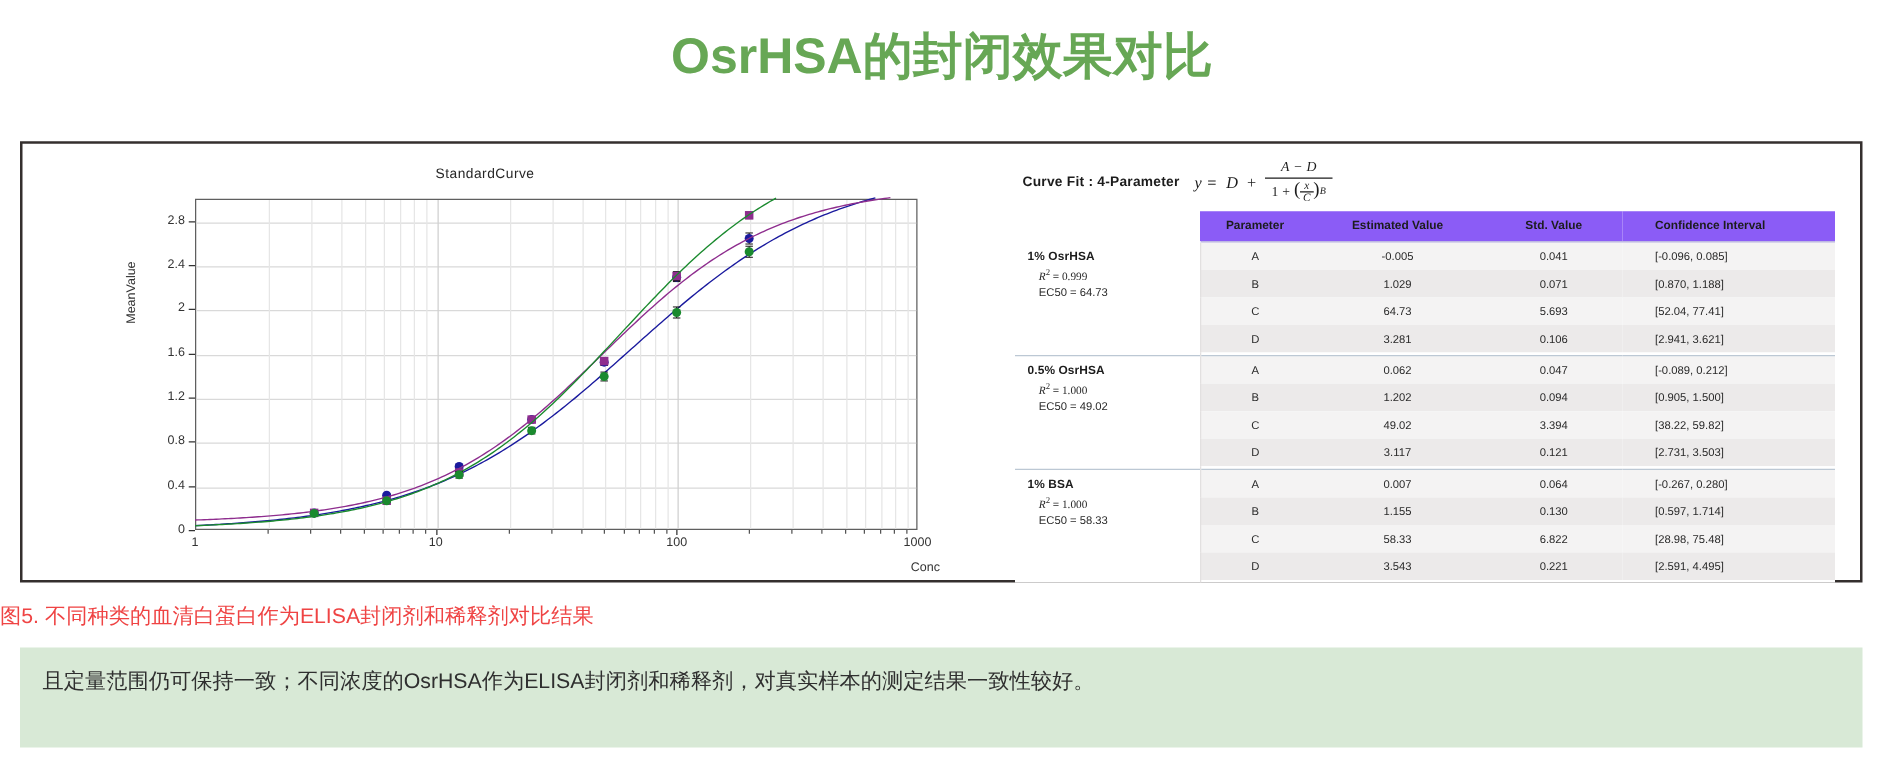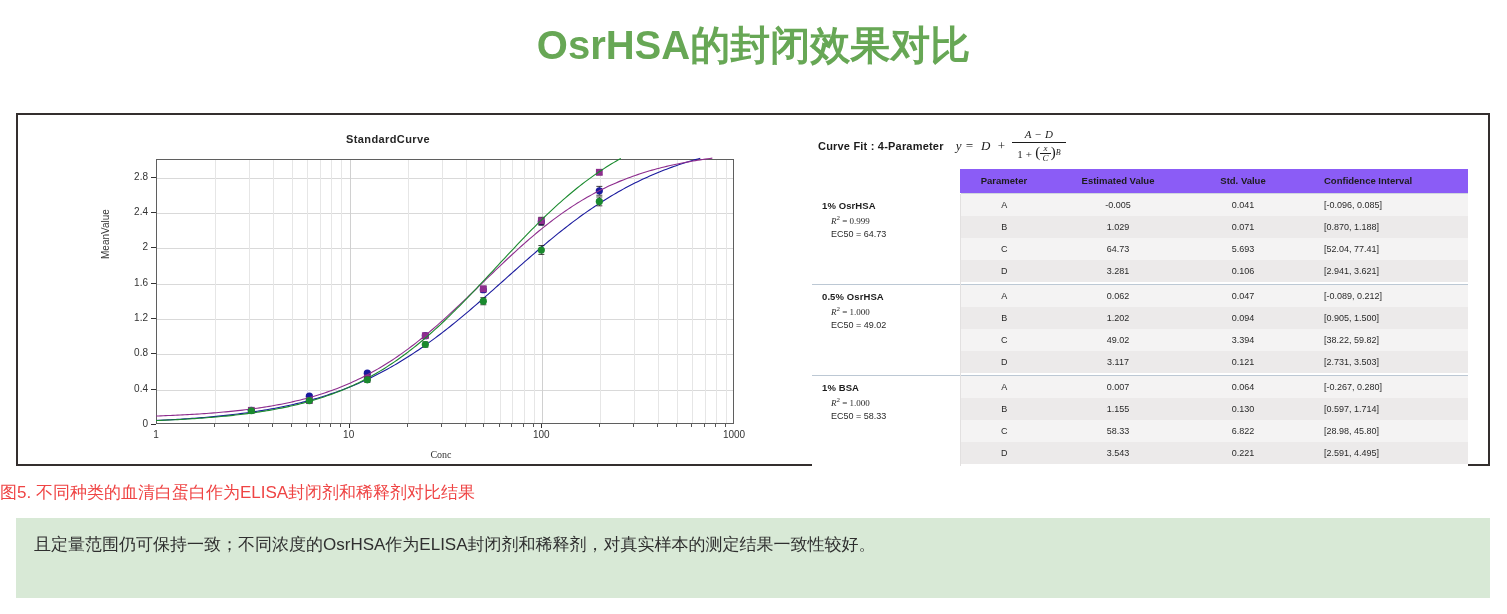--- a/index.html
+++ b/index.html
@@ -18,21 +18,21 @@
   #figure-frame{
     position:absolute;left:16px;top:113px;width:1474px;height:353px;
     border:2px solid #342f2e;background:#ffffff;box-sizing:border-box;
   }
   
   #chart-panel{
     position:absolute;left:20px;top:4px;width:720px;height:345px;
   }
   #chart-title{
     position:absolute;left:0;top:14px;width:700px;text-align:center;
-    font-size:11px;font-weight:bold;color:#262626;letter-spacing:.4px;
+    font-size:11px;font-weight:normal;color:#262626;letter-spacing:.4px;
   }
   #plot-area{
     position:absolute;left:118px;top:40px;width:578px;height:265px;
     border:1px solid #5f5f5f;box-sizing:border-box;background:#fff;
   }
   .grid-h{position:absolute;left:0;width:100%;height:1px;background:#d9d9d9;}
   .grid-v{position:absolute;top:0;height:100%;width:1px;background:#d0d0d0;}
   .grid-v.minor{background:#e6e6e6;border-left:0;}
   .ytick-label{
     position:absolute;right:0;width:40px;text-align:right;
@@ -43,22 +43,22 @@
     position:absolute;width:50px;text-align:center;
     font-size:10px;color:#333;
   }
   .xtick-mark{position:absolute;width:1px;height:4px;background:#333;}
   .xtick-mark.minor{height:3px;background:#555;}
   #y-axis-title{
     position:absolute;left:62px;top:140px;font-size:10px;color:#333;
     transform:rotate(-90deg);transform-origin:left top;white-space:nowrap;
   }
   #x-axis-title{
-    position:absolute;left:114px;top:330px;width:578px;text-align:center;
-    font-size:10px;color:#333;font-family:Liberation Serif, serif;
+    position:absolute;left:136px;top:330px;width:578px;text-align:right;
+    font-size:10px;color:#333;
   }
   svg#curves{position:absolute;left:0;top:0;overflow:visible;}
   
   #table-panel{
     position:absolute;left:786px;top:6px;width:672px;height:340px;
   }
   #curvefit-line{
     position:absolute;left:14px;top:8px;
     font-size:11px;font-weight:bold;color:#1c1c1c;letter-spacing:.2px;
     display:flex;align-items:center;gap:12px;
@@ -377,21 +377,21 @@
           <tr class="alt">
             <td>B</td>
             <td>1.155</td>
             <td>0.130</td>
             <td style="text-align: left; padding-left: 26px;">[0.597, 1.714]</td>
           </tr>
           <tr>
             <td>C</td>
             <td>58.33</td>
             <td>6.822</td>
-            <td style="text-align: left; padding-left: 26px;">[28.98, 45.80]</td>
+            <td style="text-align: left; padding-left: 26px;">[28.98, 75.48]</td>
           </tr>
           <tr class="alt">
             <td>D</td>
             <td>3.543</td>
             <td>0.221</td>
             <td style="text-align: left; padding-left: 26px;">[2.591, 4.495]</td>
           </tr>
           <tr>
             <td class="grp" style="height:2px;padding:0;background:#fff"></td>
             <td colspan="4" style="height:2px;padding:0;background:#fff"></td>

